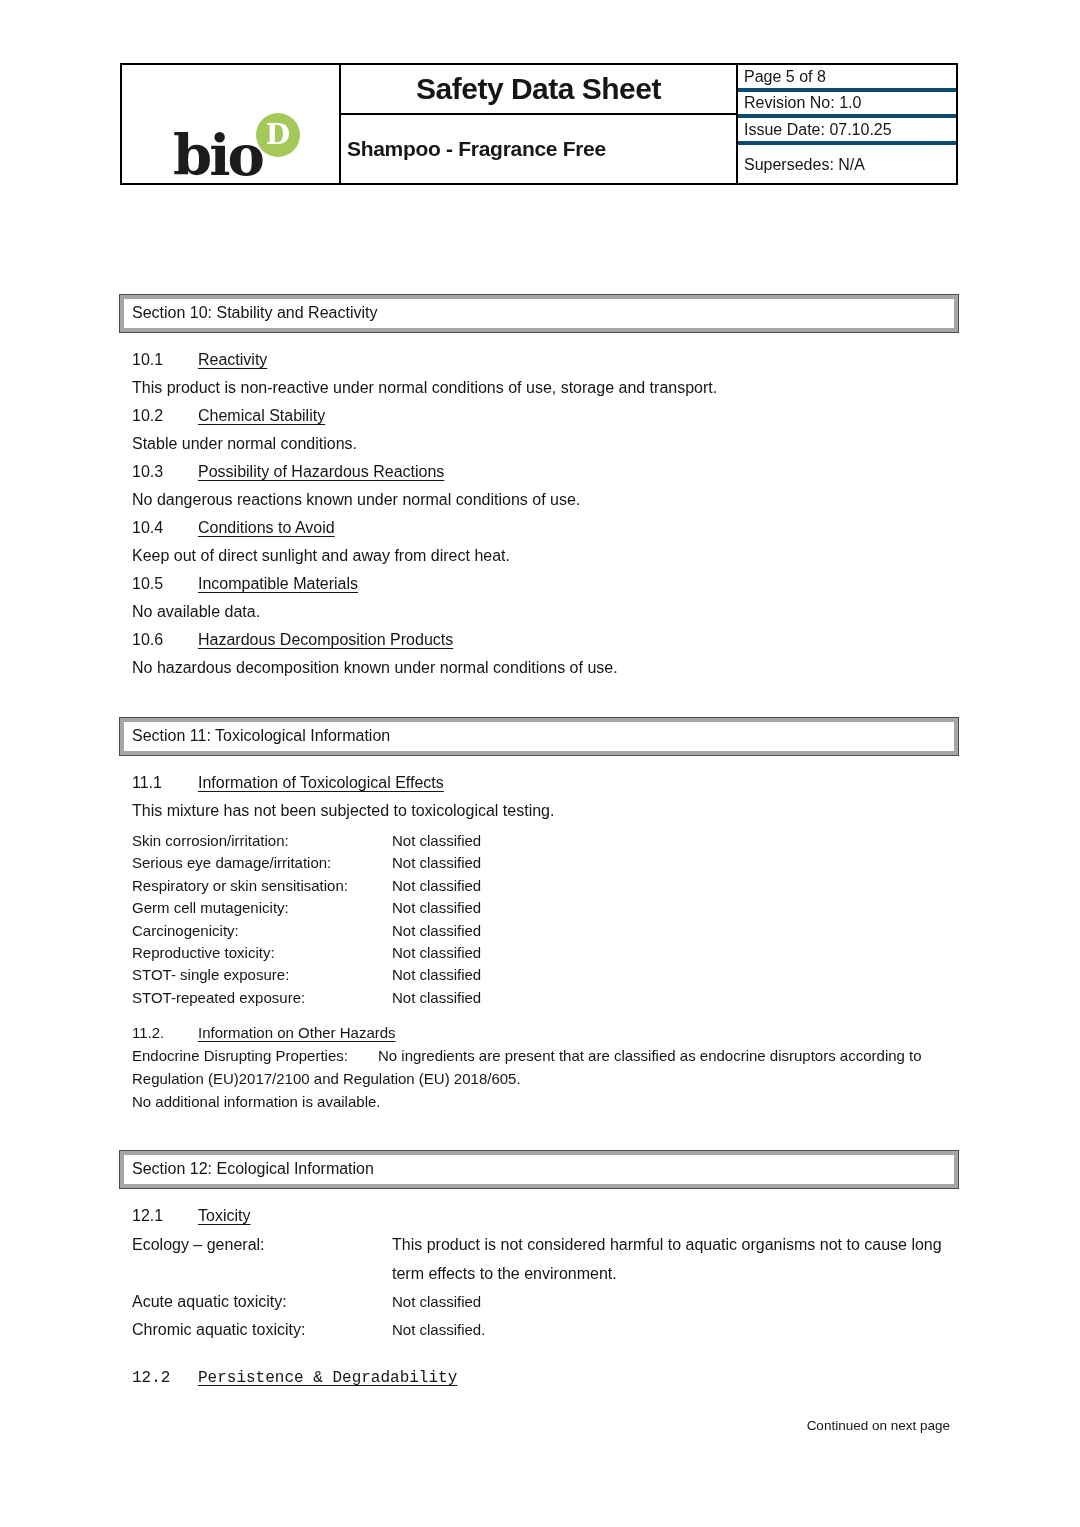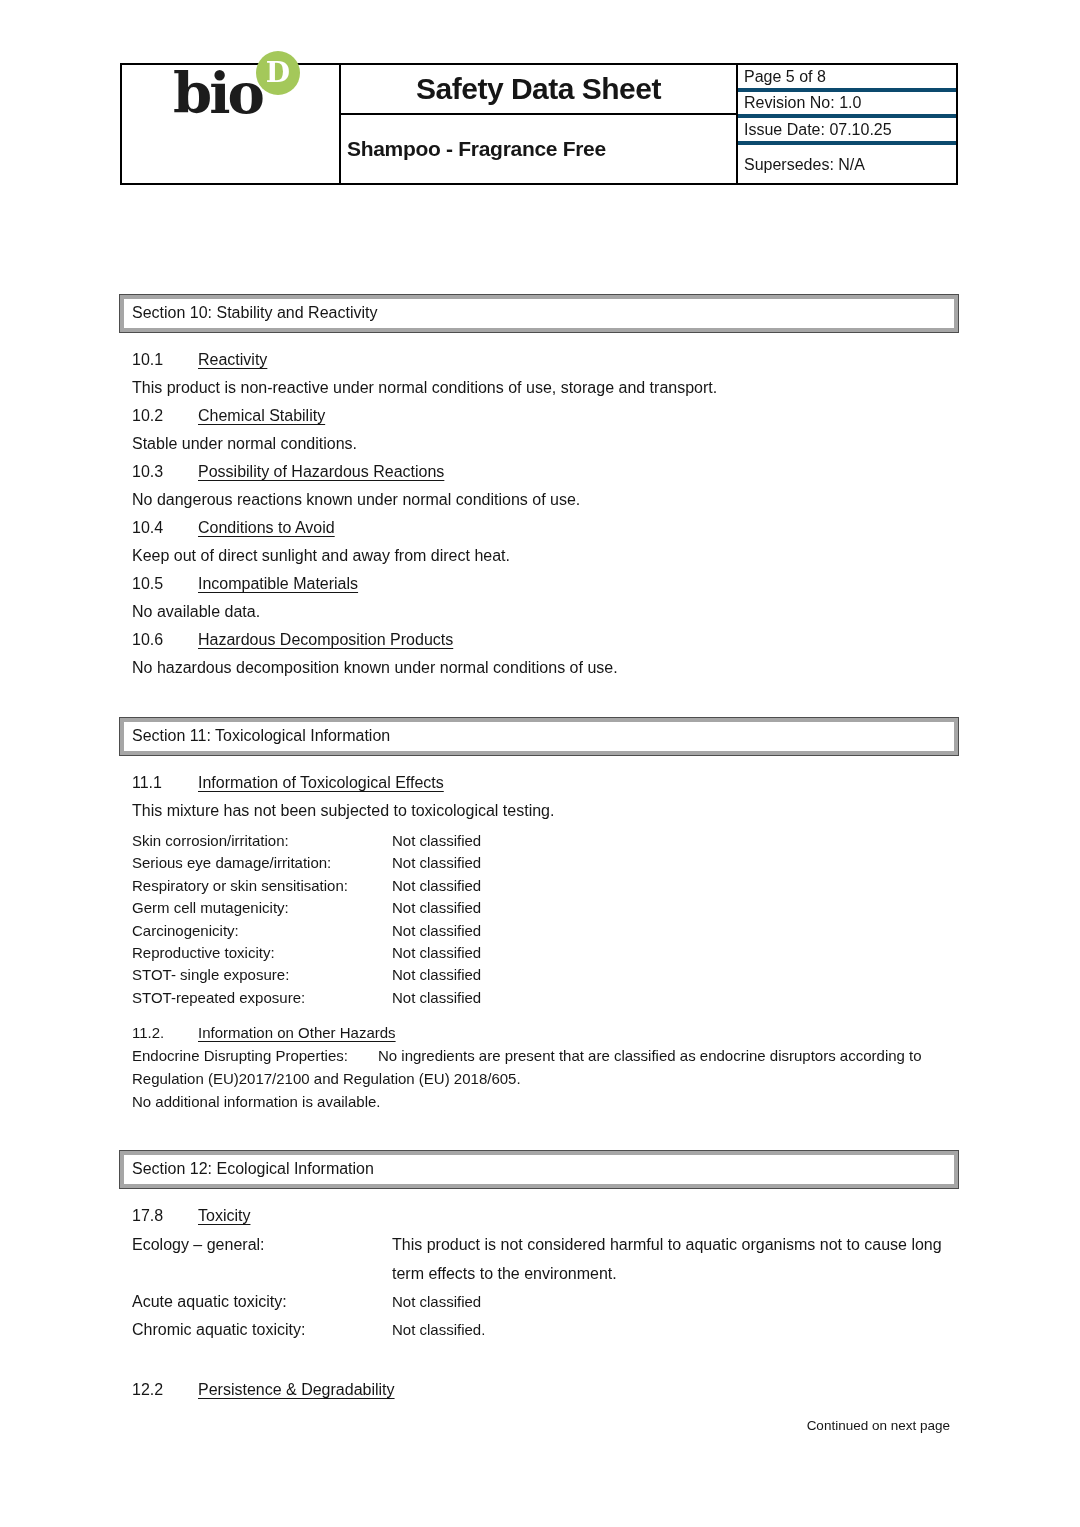--- a/index.html
+++ b/index.html
@@ -27,21 +27,21 @@
   .hdr-table {
     display: grid;
     grid-template-columns: 219px 397px 1fr;
     border: 2px solid #000;
     height: 122px;
     background: #fff;
   }
   .hdr-logo-cell {
     border-right: 2px solid #000;
     display: flex;
-    align-items: flex-start;
+    align-items: flex-end;
     justify-content: center;
   }
   .logo {
     position: relative;
     display: inline-block;
     line-height: 1;
     padding-right: 26px;
   }
   .logo-text {
     font-family: "DejaVu Serif", serif;
@@ -145,21 +145,21 @@
   
   .eco-table { margin-top: 0; }
   .eco-row {
     display: grid;
     grid-template-columns: 260px 1fr;
     font-size: 16px;
     line-height: 29px;
   }
   .eco-row.small .eco-value { font-size: 15px; }
   .eco-row.small { line-height: 28px; }
-  .sub12-2 { margin-top: 32px; }
+  .sub12-2 { margin-top: 20px; font-family: Liberation Mono, monospace; }
 
   
   .footer-note {
     position: absolute;
     top: 1418px;
     right: 130px;
     font-size: 13.5px;
     color: #161616;
     margin-left: 36px;
   }
@@ -266,21 +266,21 @@
         <div>
           <span class="para-label">Endocrine Disrupting Properties:</span><span>No ingredients are present that are classified as endocrine disruptors according to Regulation (EU)2017/2100 and Regulation (EU) 2018/605.</span>
         </div>
         <div>No additional information is available.</div>
       </div>
     </div>
 
     <div class="section-bar s12">Section 12: Ecological Information</div>
     <div class="sec-body">
       <div class="line">
-        <span class="sub-num">17.8</span><span class="sub-heading">Toxicity</span>
+        <span class="sub-num">12.1</span><span class="sub-heading">Toxicity</span>
       </div>
 
       <div class="eco-table">
         <div class="eco-row">
           <span>Ecology – general:</span>
             <span class="eco-value">This product is not considered harmful to aquatic organisms not to cause long term effects to the environment.</span>
         </div>
         <div class="eco-row small">
           <span>Acute aquatic toxicity:</span>
             <span class="eco-value">Not classified</span>

